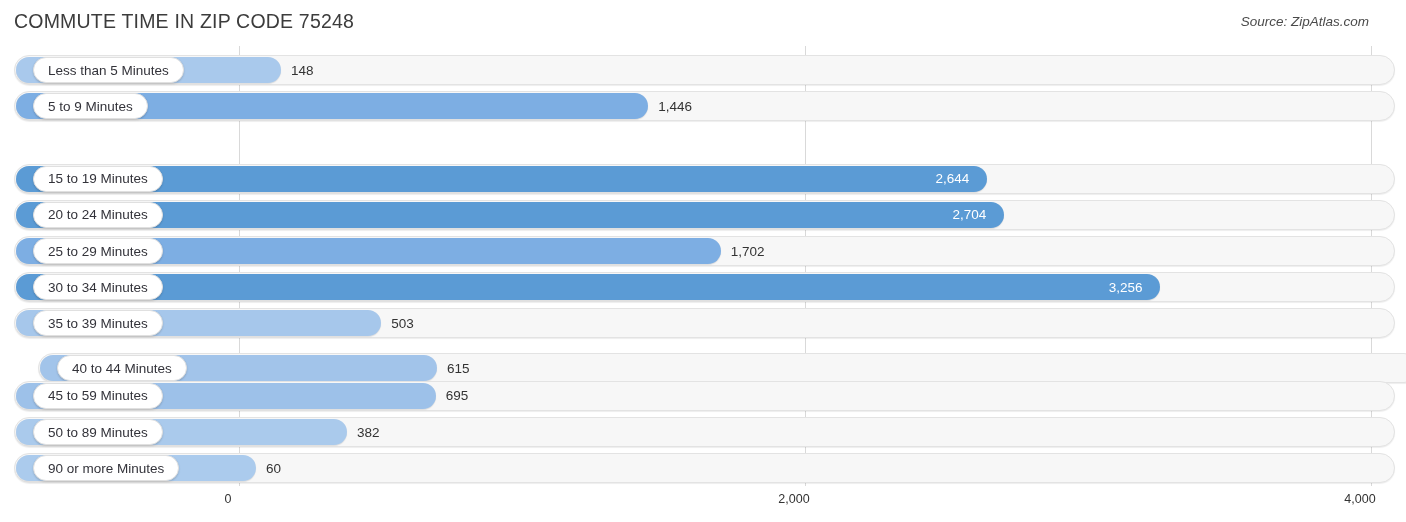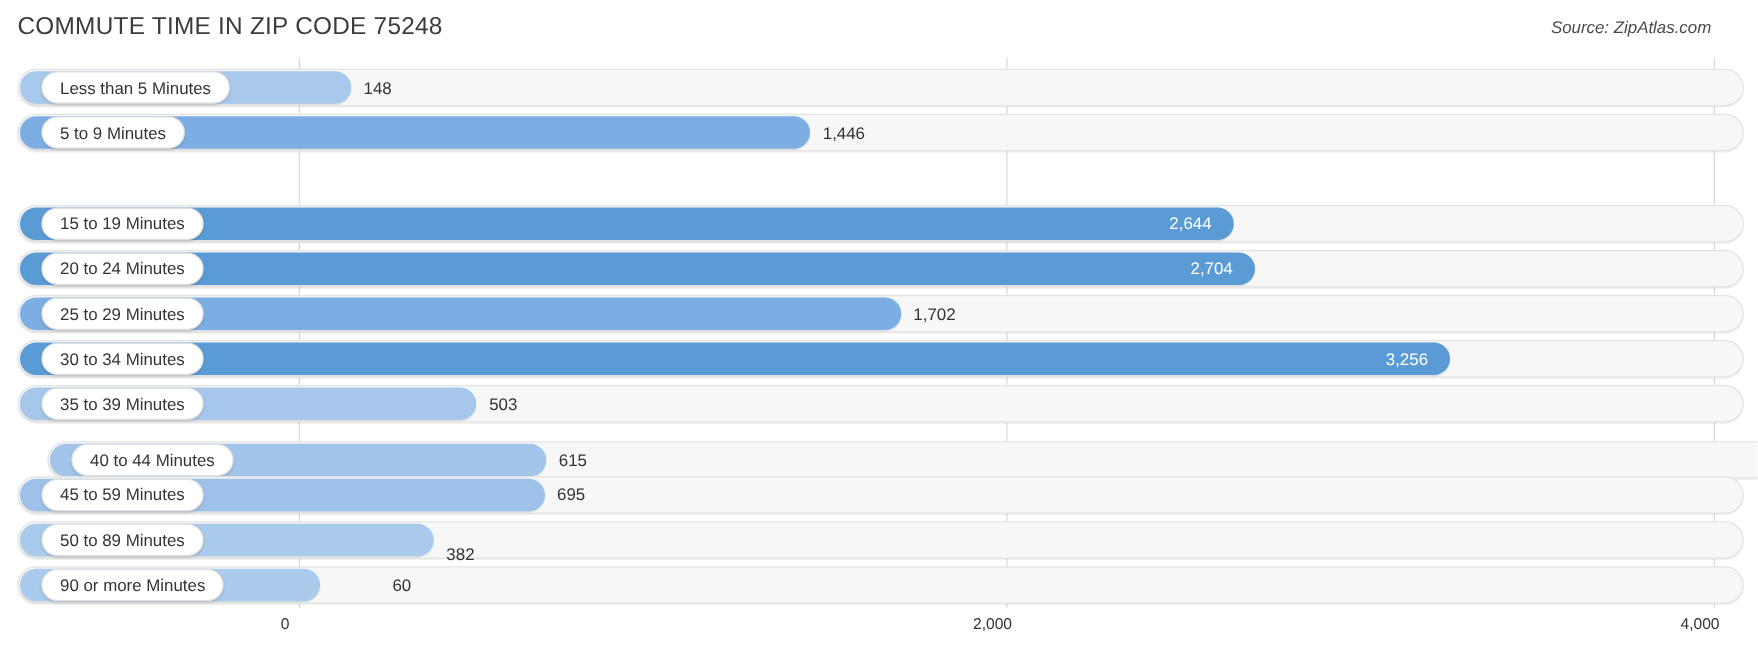--- a/index.html
+++ b/index.html
@@ -167,29 +167,29 @@
           <span class="pill-label">45 to 59 Minutes</span>
         </div>
         <div class="val-out" style="left: 445.685px;">695</div>
       </div>
       <div class="row" style="top: 371px;">
         <div class="track" style="width: 1381px;"></div>
         <div class="bar" style="width: 331.106px; background: rgb(170, 202, 236);"></div>
         <div class="pill">
           <span class="pill-label">50 to 89 Minutes</span>
         </div>
-        <div class="val-out" style="left: 357.106px; margin-top: 11px;">382</div>
+        <div class="val-out" style="left: 357.106px;">382</div>
       </div>
       <div class="row" style="top: 407.2px;">
         <div class="track" style="width: 1381px;"></div>
         <div class="bar" style="width: 239.98px; background: rgb(171, 203, 237);"></div>
         <div class="pill">
           <span class="pill-label">90 or more Minutes</span>
         </div>
-        <div class="val-out" style="left: 265.98px; margin-left: 48px;">60</div>
+        <div class="val-out" style="left: 265.98px;">60</div>
       </div>
     </div>
 </div>
 
 <div class="axis" id="axis">
     <div class="tick" style="left: 228px;">0</div>
     <div class="tick" style="left: 794px;">2,000</div>
     <div class="tick" style="left: 1360px;">4,000</div>
   </div>
 

